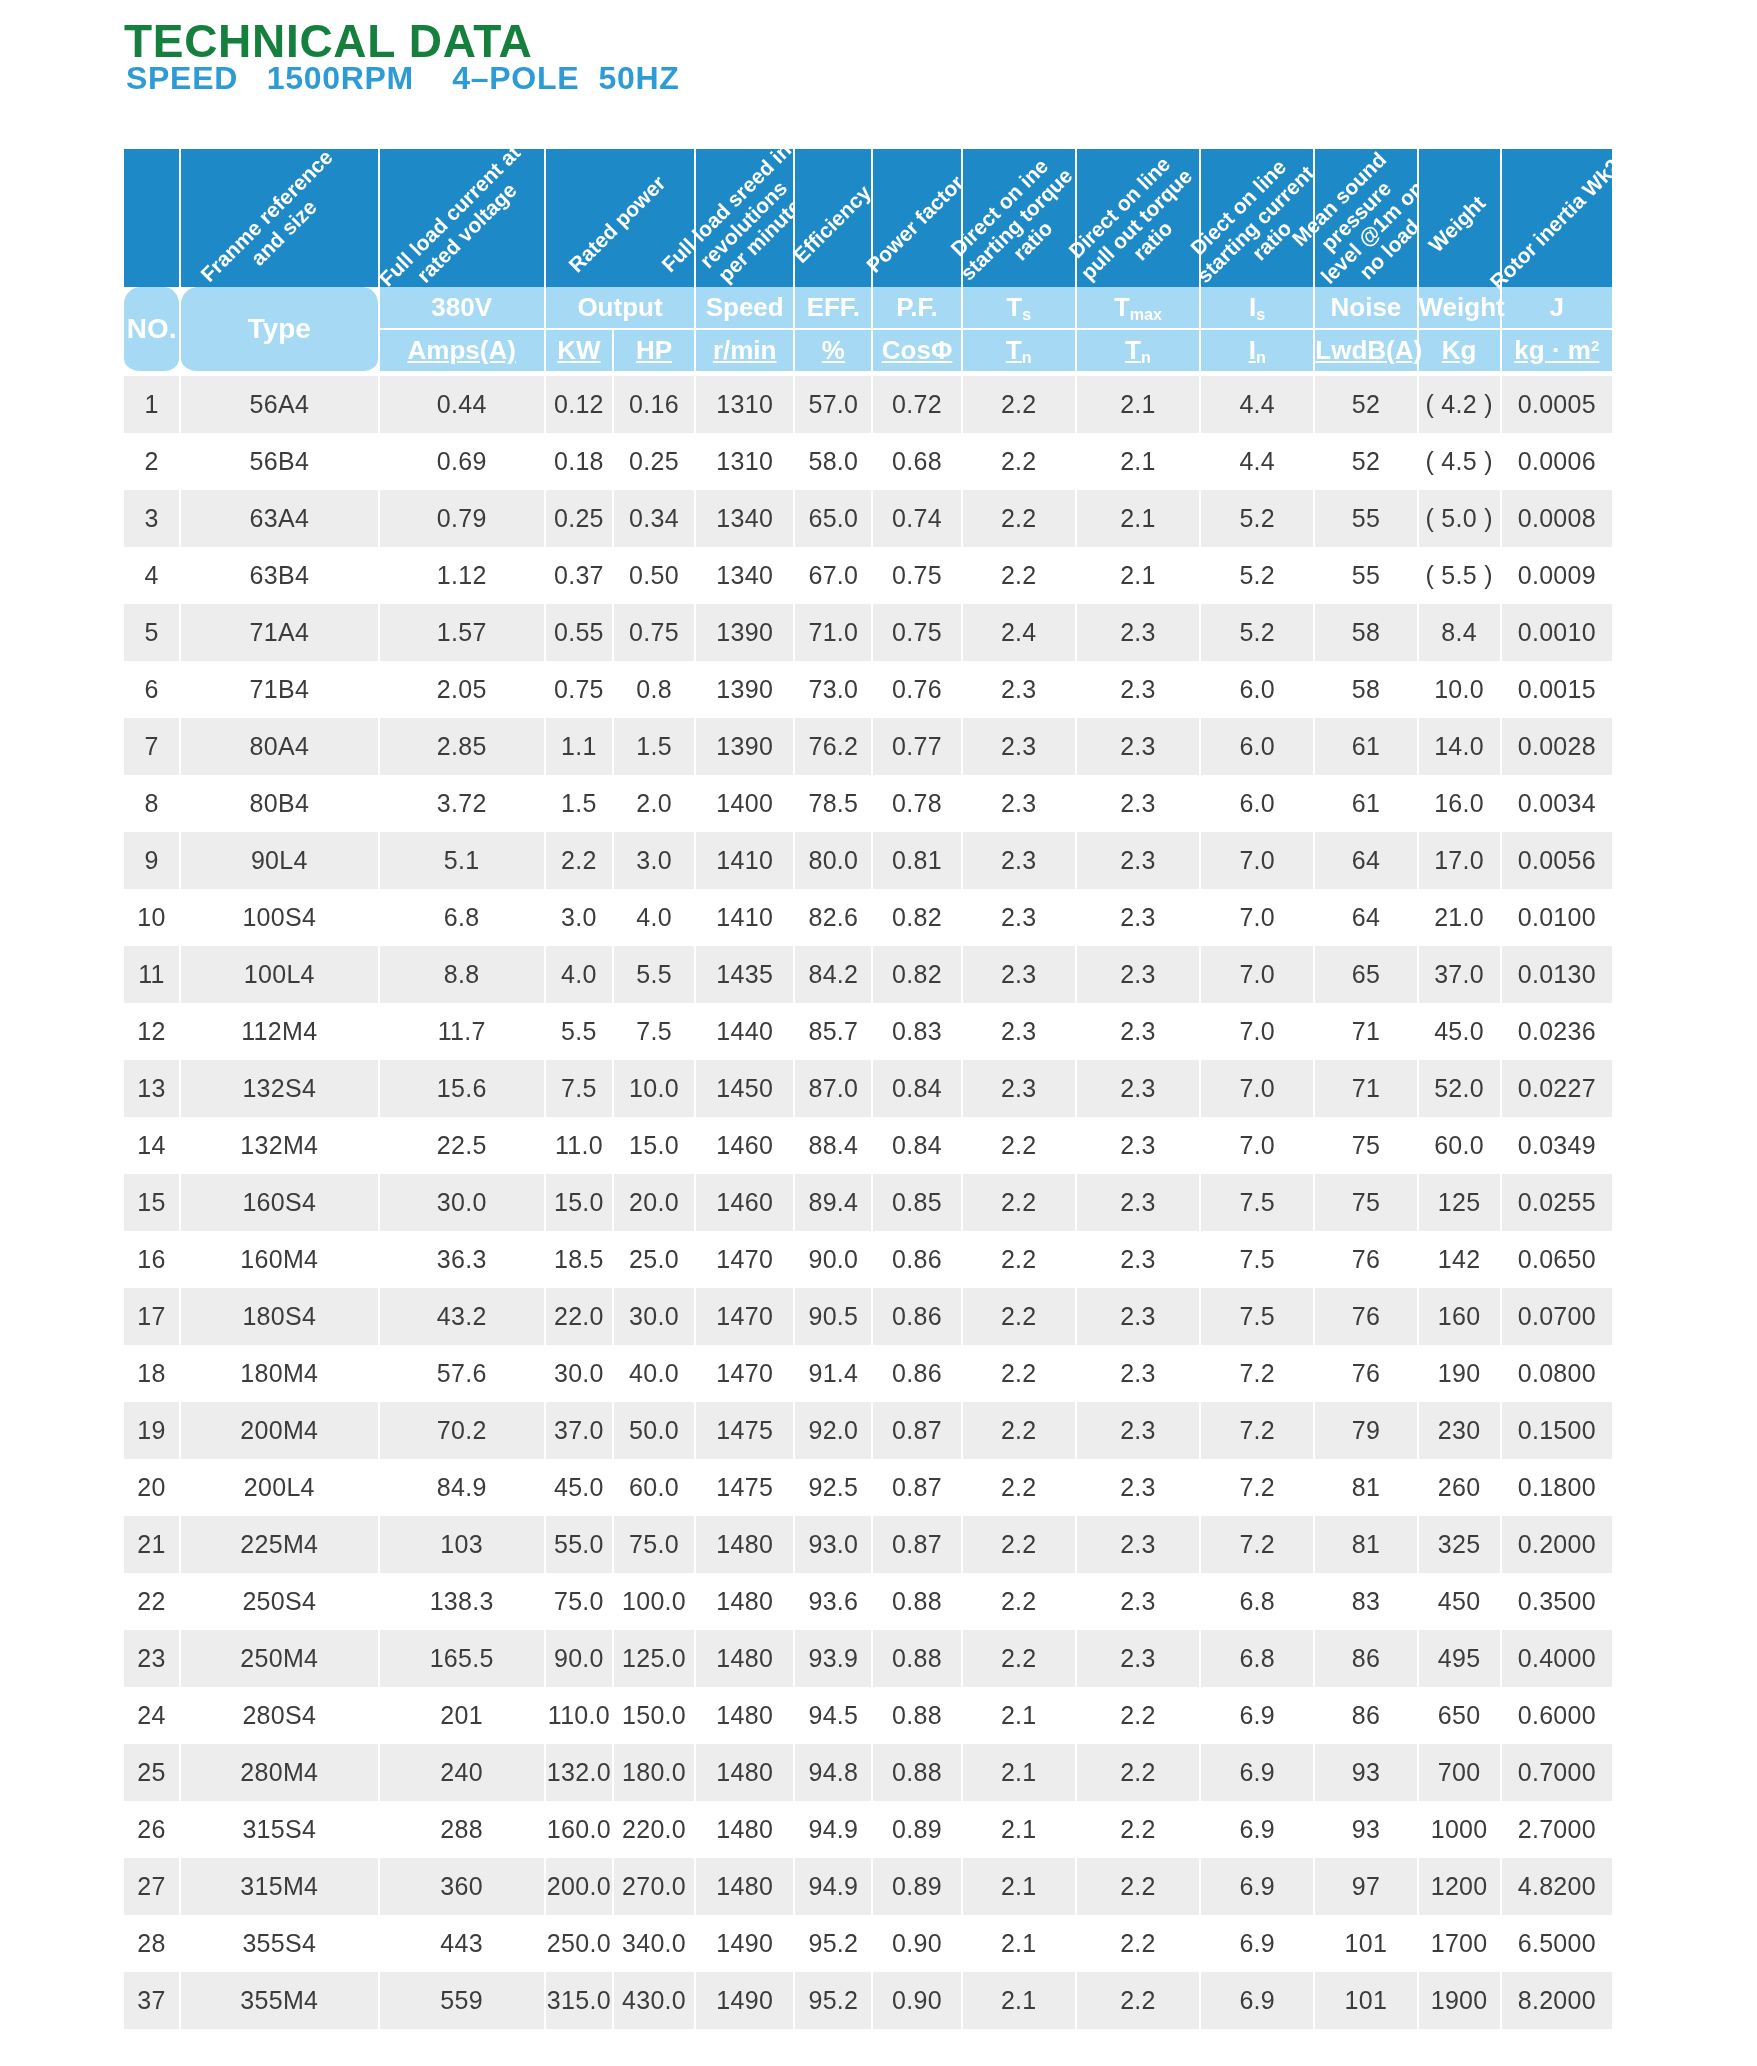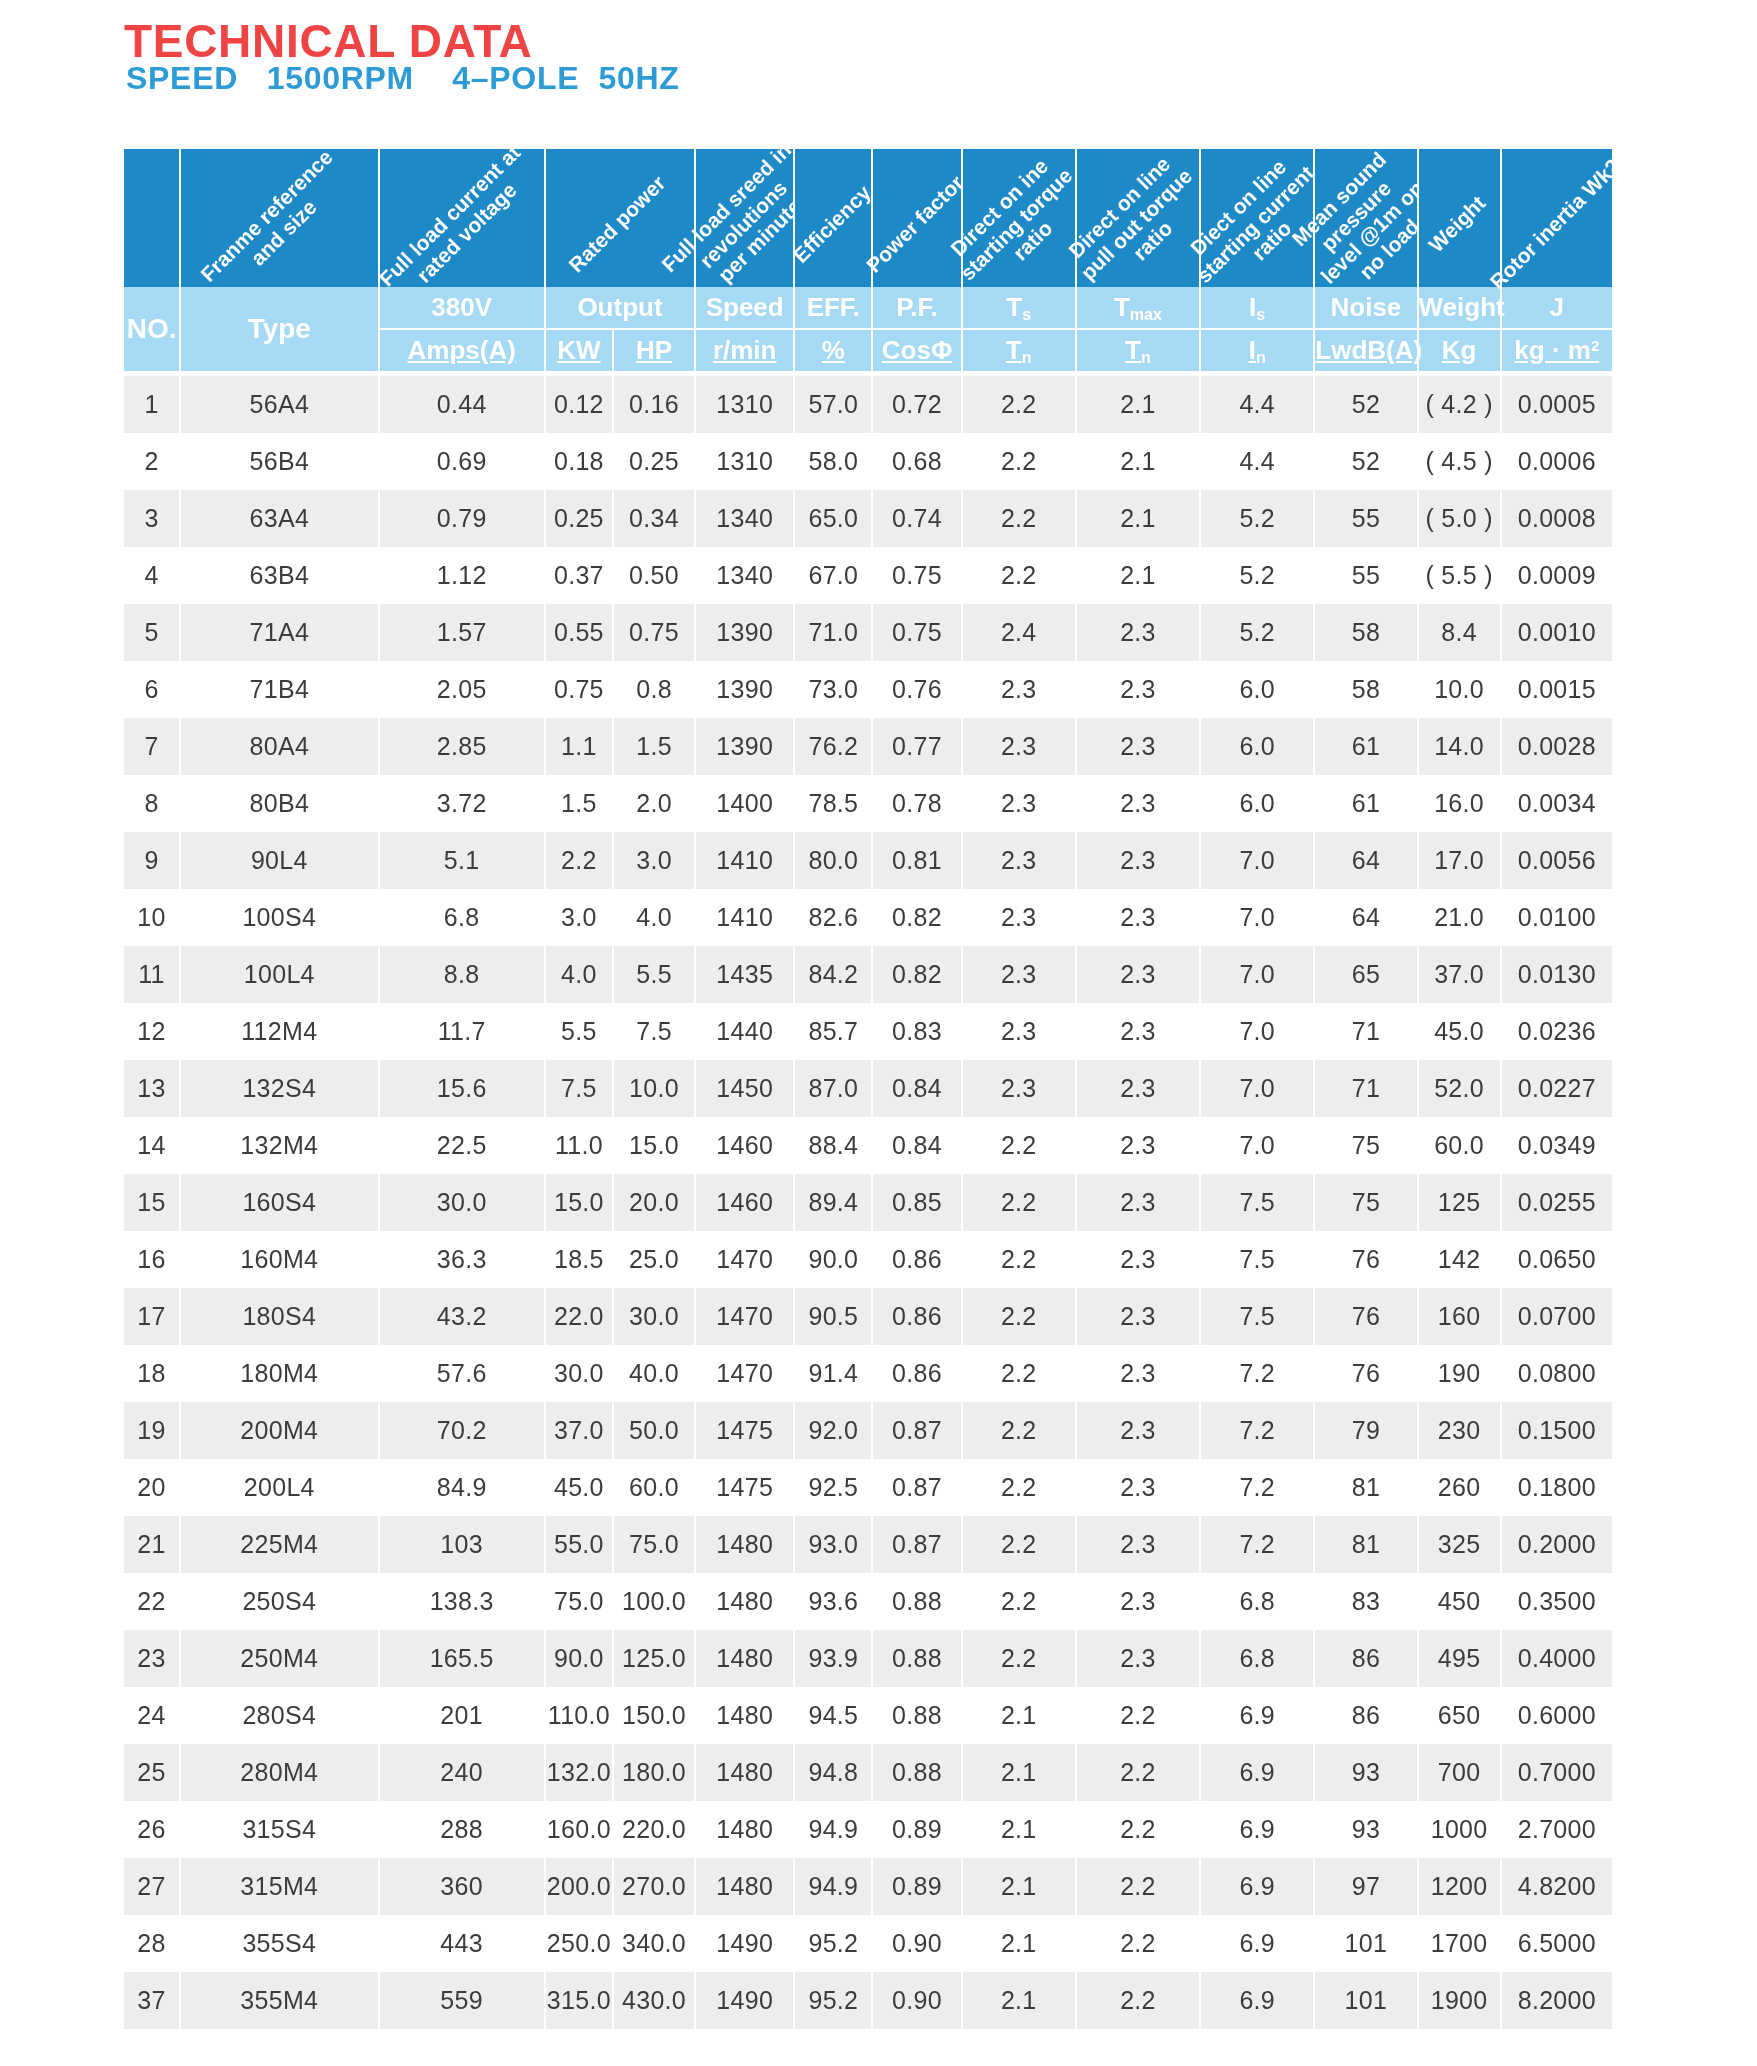--- a/index.html
+++ b/index.html
@@ -2,21 +2,21 @@
 <html style="font-size:11.2px"><head>
 <meta charset="utf-8">
 <style>
   html,body { margin:0; padding:0; background:#ffffff; }
   body { width:1757px; height:2066px; font-family:"Liberation Sans","DejaVu Sans",sans-serif; }
   .page { position:relative; width:1757px; height:2066px; overflow:hidden; background:#fff; }
 
   .title {
     position:absolute; left:124px; top:14px;
     font-size:46px; font-weight:800; letter-spacing:0.7px;
-    color:#ef4444;
+    color:#15803d;
   }
   .subtitle {
     position:absolute; left:126px; top:60px;
     font-size:32px; font-weight:700; letter-spacing:0.7px;
     color:#2d9bd5; white-space:pre;
   }
 
   table.data {
     position:absolute; left:124px; top:149px; width:1488px;
     border-collapse:separate; border-spacing:0; table-layout:fixed;
@@ -38,21 +38,21 @@
 
   
   .sub-row th {
     background:#a6d9f4; color:#ffffff; font-weight:700;
     font-size:26px; height:41px;
     border-right:2.1px solid #fff;
   }
   .sub-row th:last-child { border-right:none; }
   .sub-top th { border-bottom:2.1px solid #fff; }
   .sub-bot th { border-bottom:5.6px solid #fff;text-decoration:underline; }
-  th.merge { border-bottom:5.6px solid #fff; font-size:28px; }
+  th.merge { border-bottom:5.6px solid #fff; font-size:28px;border-radius:17px; }
 
   .sb { font-size:0.62em; vertical-align:-0.22em; }
   .sp { font-size:0.58em; vertical-align:0.55em; }
 
   
   tbody td {
     font-size:25px; color:#3c3c3c; height:57px;
     border-right:2.1px solid #fff; letter-spacing:0.3px;
   }
   tbody td:last-child { border-right:none; }

